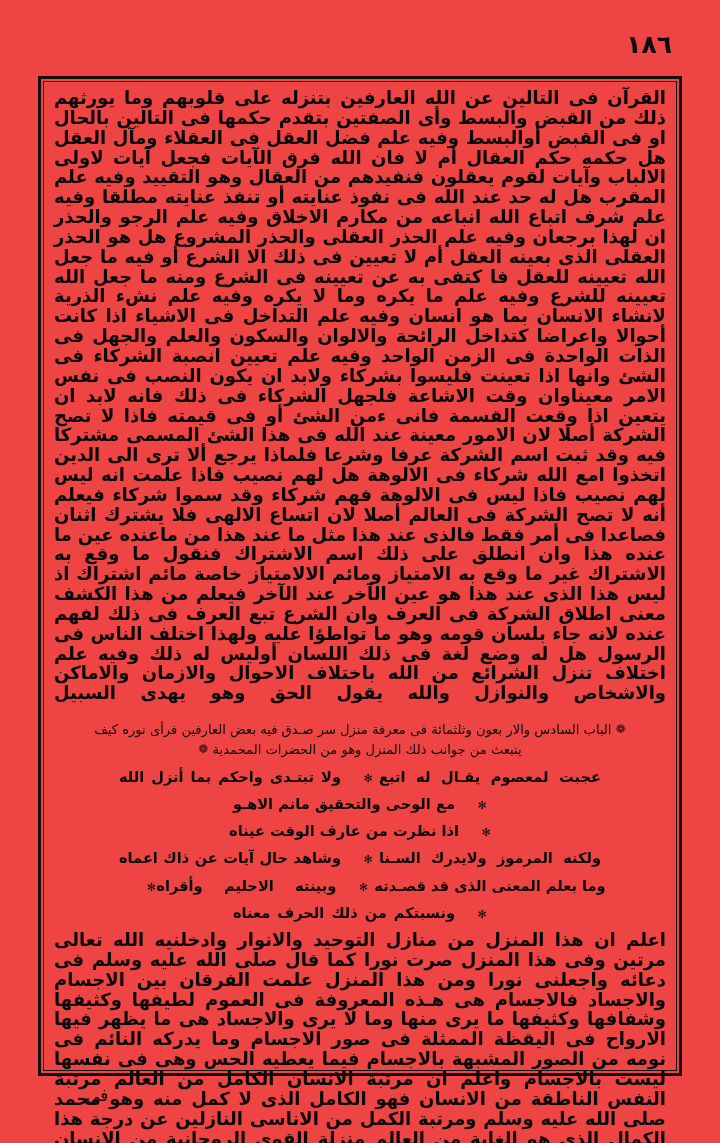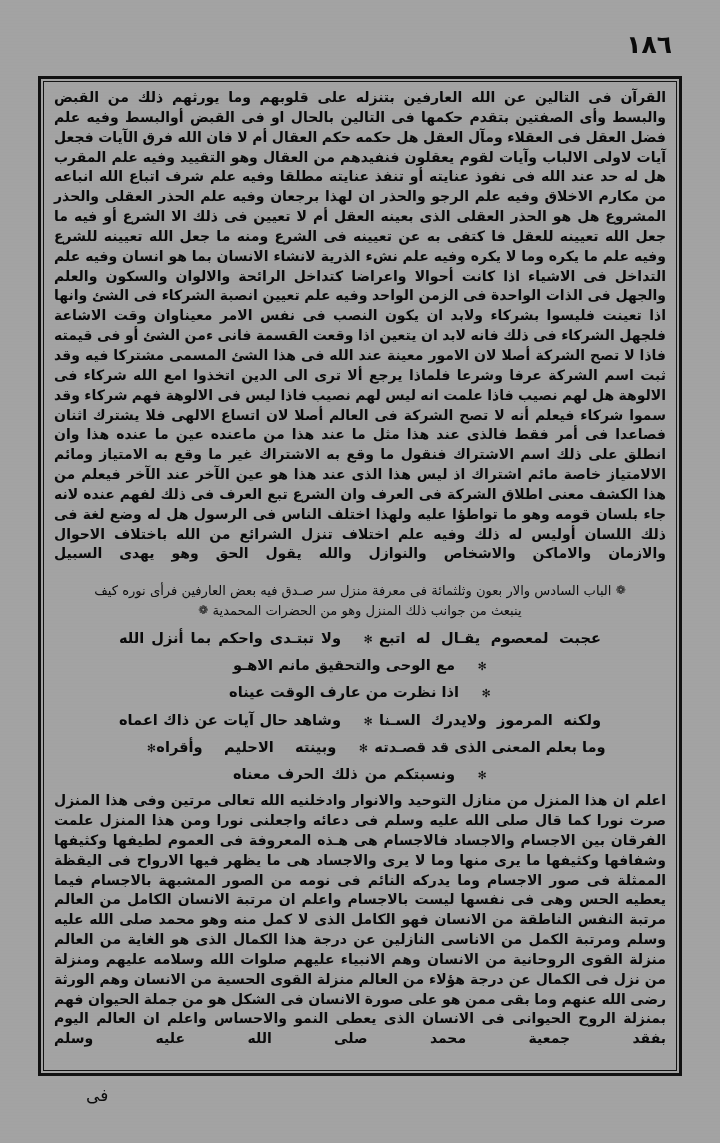--- a/index.html
+++ b/index.html
@@ -13,21 +13,21 @@
     font-family: "DejaVu Sans", sans-serif;
     overflow: hidden;
     position: relative;
   }
 
   .page {
     position: absolute;
     inset: 0;
     width: 720px;
     height: 1143px;
-    background: #a3a3a3;
+    background: #ef4444;
   }
 
   
   .page-number {
     position: absolute;
     top: 30px;
     right: 48px;
     font-size: 25px;
     font-weight: bold;
     color: #0b0b0b;
@@ -66,21 +66,21 @@
     direction: rtl;
     text-align: justify;
     text-align-last: justify;
     color: #0a0a0a;
     box-sizing: border-box;
     padding: 2px 4px;
   }
 
   .prose {
     font-family: "DejaVu Sans", sans-serif;
-    font-size: 14px;
+    font-size: 18px;
     line-height: 19.85px;
     font-weight: bold;
     direction: rtl;
     text-align: justify;
     text-align-last: justify;
     word-spacing: -0.5px;
     letter-spacing: -0.2px;
     -webkit-font-smoothing: none;
   }
   .prose.top { margin-bottom: 0px; }

